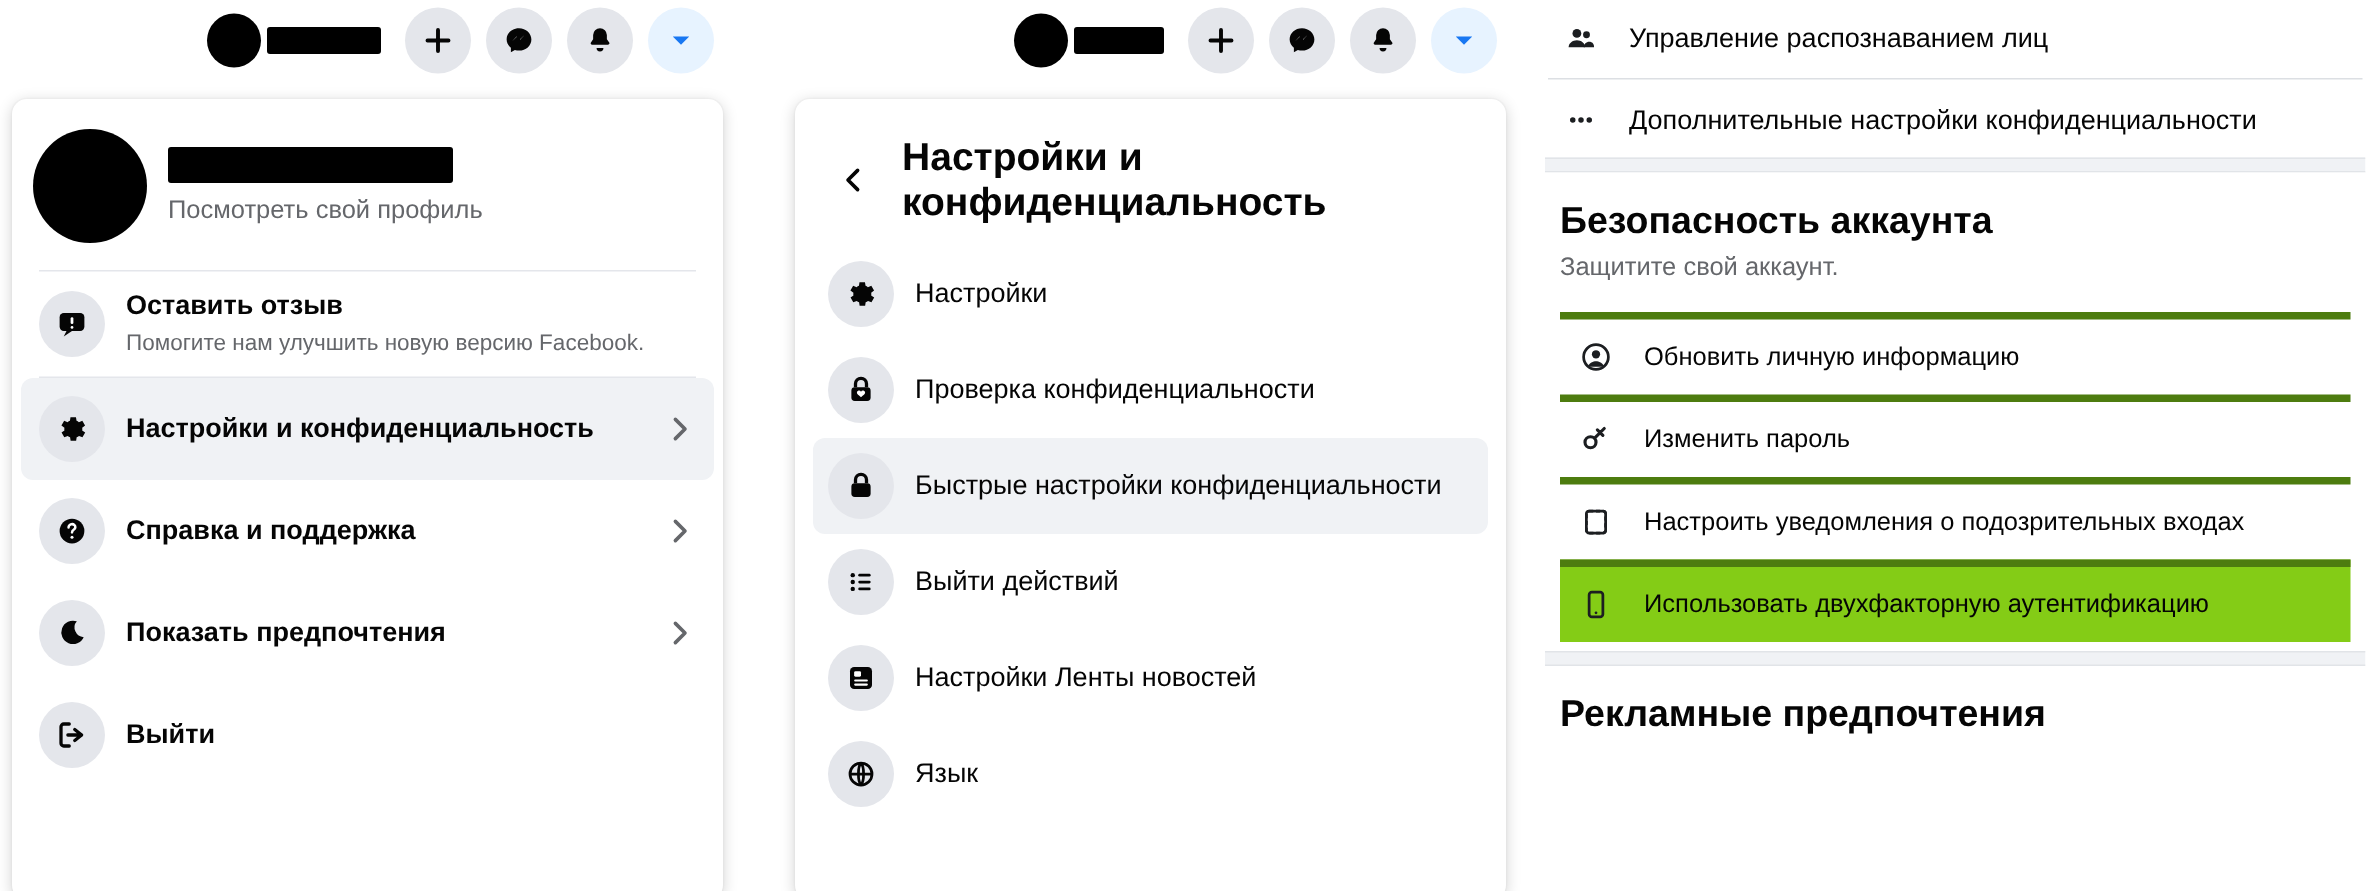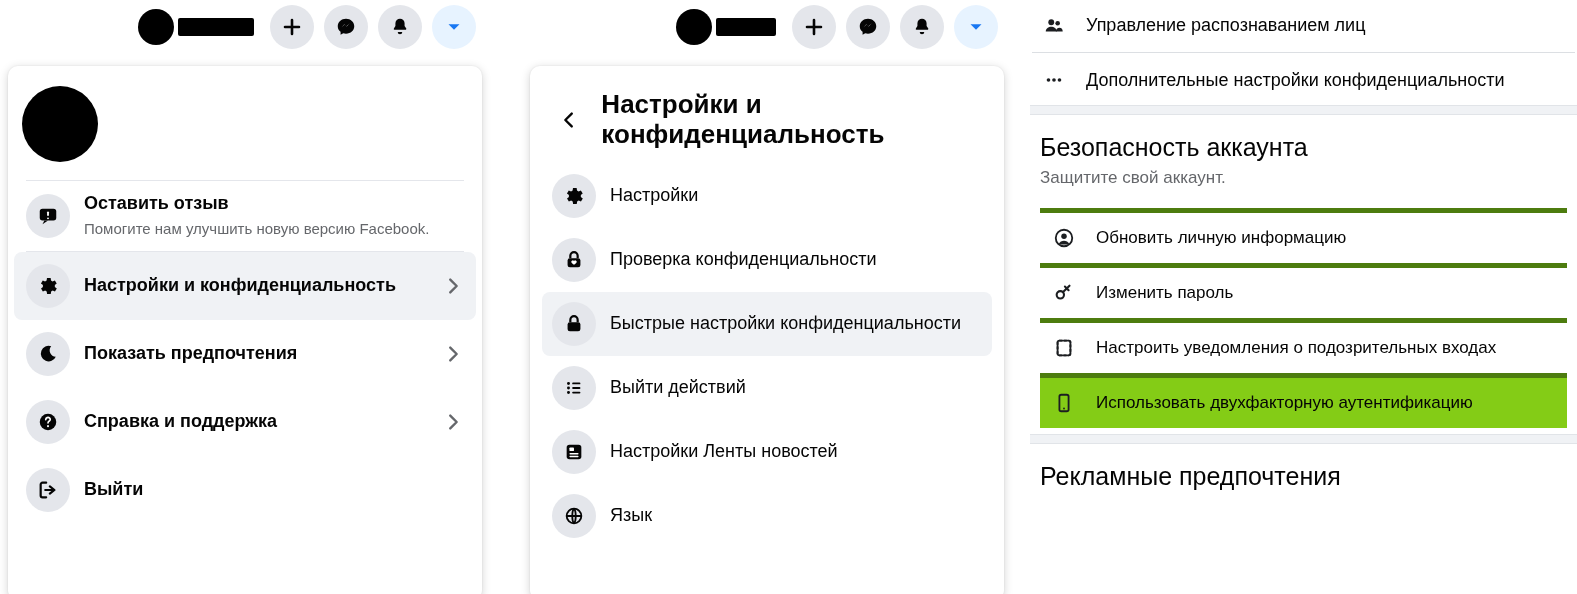--- a/index.html
+++ b/index.html
@@ -111,21 +111,21 @@
   .p3 { padding-top:0; }
   .p3-row {
     display:flex; align-items:center; gap:18px;
     padding: 14px 10px; cursor:pointer;
     font-size:18px; color:#050505;
   }
   .p3-row .ic { width:28px; display:flex; justify-content:center; color:#1c1e21; }
   .p3-divider { height:1px; background:#dcdfe3; margin:2px 2px; }
   .p3 .gap { height:10px; background:#f0f2f5; border-top:1px solid #e1e4e8; border-bottom:1px solid #e1e4e8; }
   .section { padding: 18px 10px 6px 10px; background:#fff; }
-  .section h2 { font-size:25px; font-weight:400; margin-bottom:6px;}
+  .section h2 { font-size:25px; font-weight:700; margin-bottom:6px;}
   .section .desc { font-size:17px; color:#65676b; margin-bottom:20px; }
   .sec-item {
     display:flex; align-items:center; gap:18px; padding:14px 10px;
     cursor:pointer; font-size:17px;
     border-top:5px solid #4d7c0f;
   }
   .sec-item:first-of-type { border-top:none;}
   .sec-item.hover { background:#84cc16; }
   .sec-item .ic { width:28px; display:flex; justify-content:center; color:#1c1e21; }
 
@@ -257,20 +257,24 @@
     <div class="iconbtn active">
         <svg width="22" height="22" viewBox="0 0 24 24" style="color:#1877f2">
           <use href="#i-caret"></use>
         </svg>
       </div>
   </div>
 
   <div class="card">
     <div class="profile-row">
       <div class="avatar-lg"></div>
+      <div>
+        <div class="redacted-bar"></div>
+        <div class="sub">Посмотреть свой профиль</div>
+      </div>
     </div>
     <div class="divider"></div>
 
     <div class="menu-item">
       <div class="mi-icon">
           <svg width="22" height="22" viewBox="0 0 24 24">
             <use href="#i-feedback"></use>
           </svg>
         </div>
       <div class="mi-body">
@@ -290,39 +294,39 @@
           <div class="mi-title">Настройки и конфиденциальность</div>
         </div>
       <svg class="chev" width="22" height="22" viewBox="0 0 24 24">
           <use href="#i-chev"></use>
         </svg>
     </div>
 
     <div class="menu-item">
       <div class="mi-icon">
           <svg width="22" height="22" viewBox="0 0 24 24">
+            <use href="#i-help"></use>
+          </svg>
+        </div>
+      <div class="mi-body">
+          <div class="mi-title">Справка и поддержка</div>
+        </div>
+      <svg class="chev" width="22" height="22" viewBox="0 0 24 24">
+          <use href="#i-chev"></use>
+        </svg>
+    </div>
+
+    <div class="menu-item">
+      <div class="mi-icon">
+          <svg width="22" height="22" viewBox="0 0 24 24">
             <use href="#i-moon"></use>
           </svg>
         </div>
       <div class="mi-body">
           <div class="mi-title">Показать предпочтения</div>
-        </div>
-      <svg class="chev" width="22" height="22" viewBox="0 0 24 24">
-          <use href="#i-chev"></use>
-        </svg>
-    </div>
-
-    <div class="menu-item">
-      <div class="mi-icon">
-          <svg width="22" height="22" viewBox="0 0 24 24">
-            <use href="#i-help"></use>
-          </svg>
-        </div>
-      <div class="mi-body">
-          <div class="mi-title">Справка и поддержка</div>
         </div>
       <svg class="chev" width="22" height="22" viewBox="0 0 24 24">
           <use href="#i-chev"></use>
         </svg>
     </div>
 
     <div class="menu-item">
       <div class="mi-icon">
           <svg width="22" height="22" viewBox="0 0 24 24">
             <use href="#i-logout"></use>

